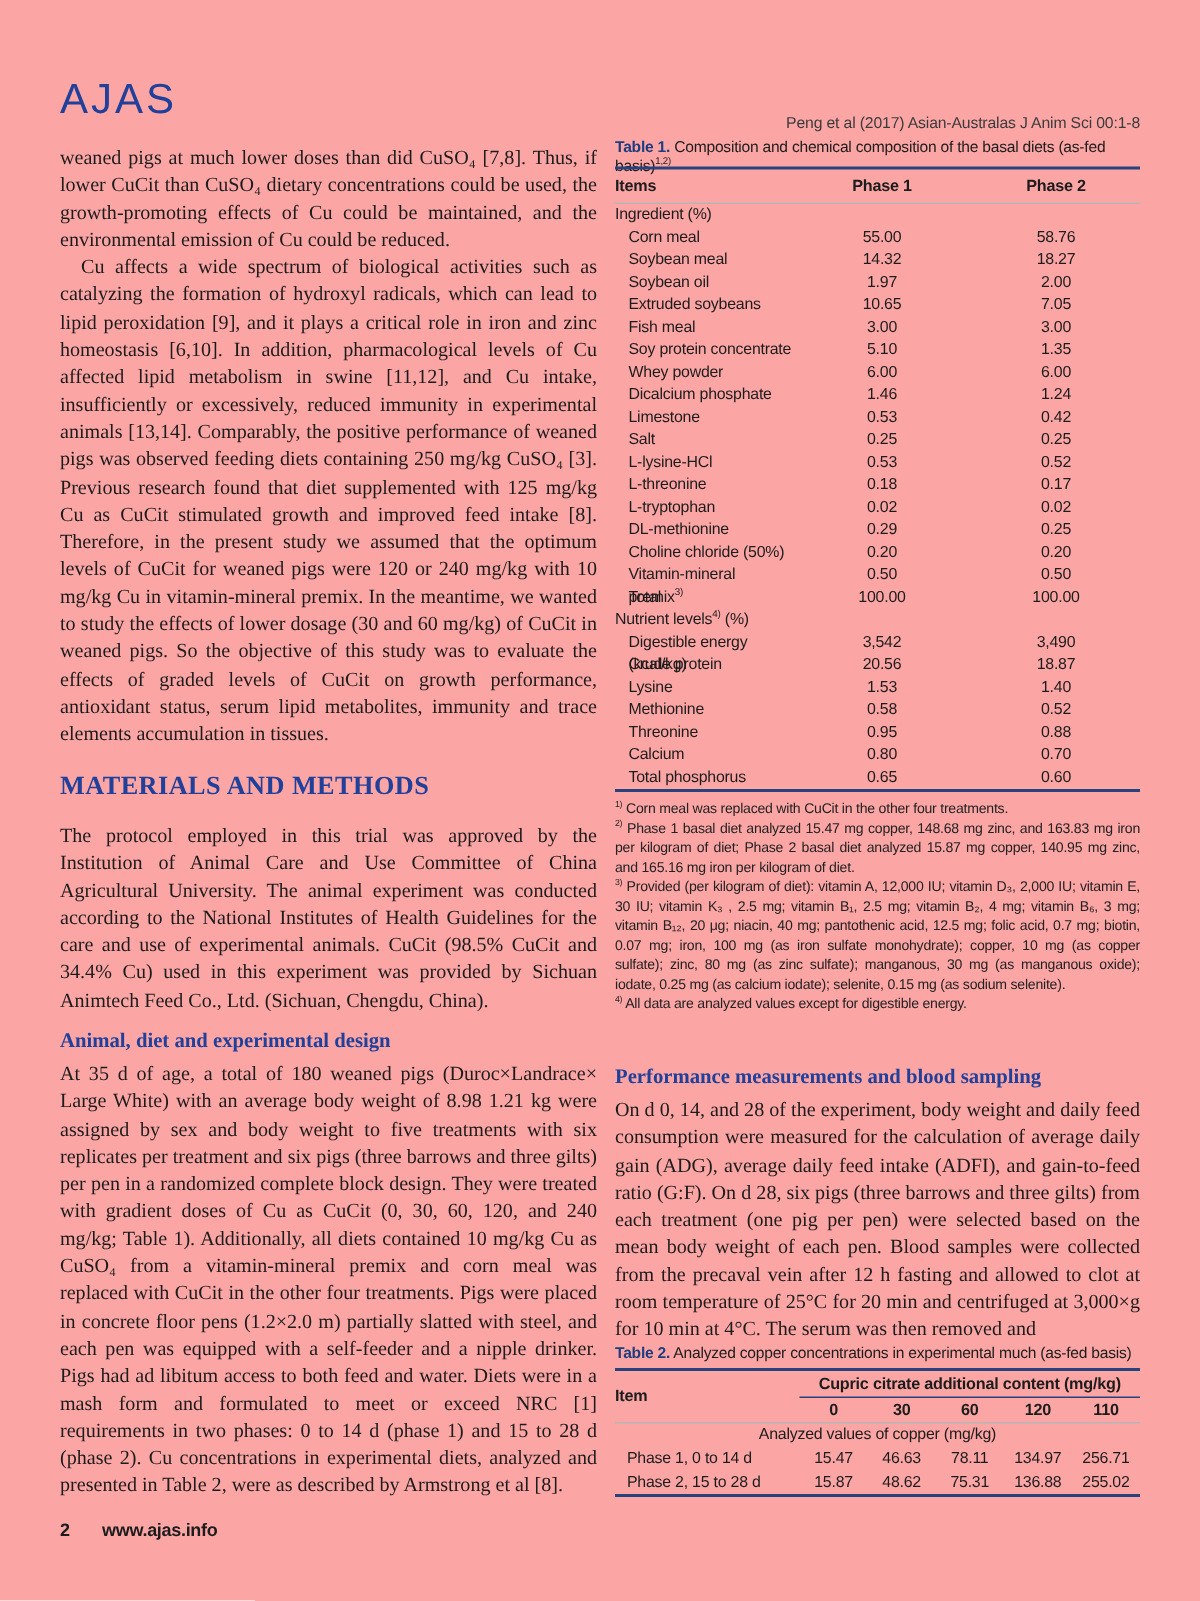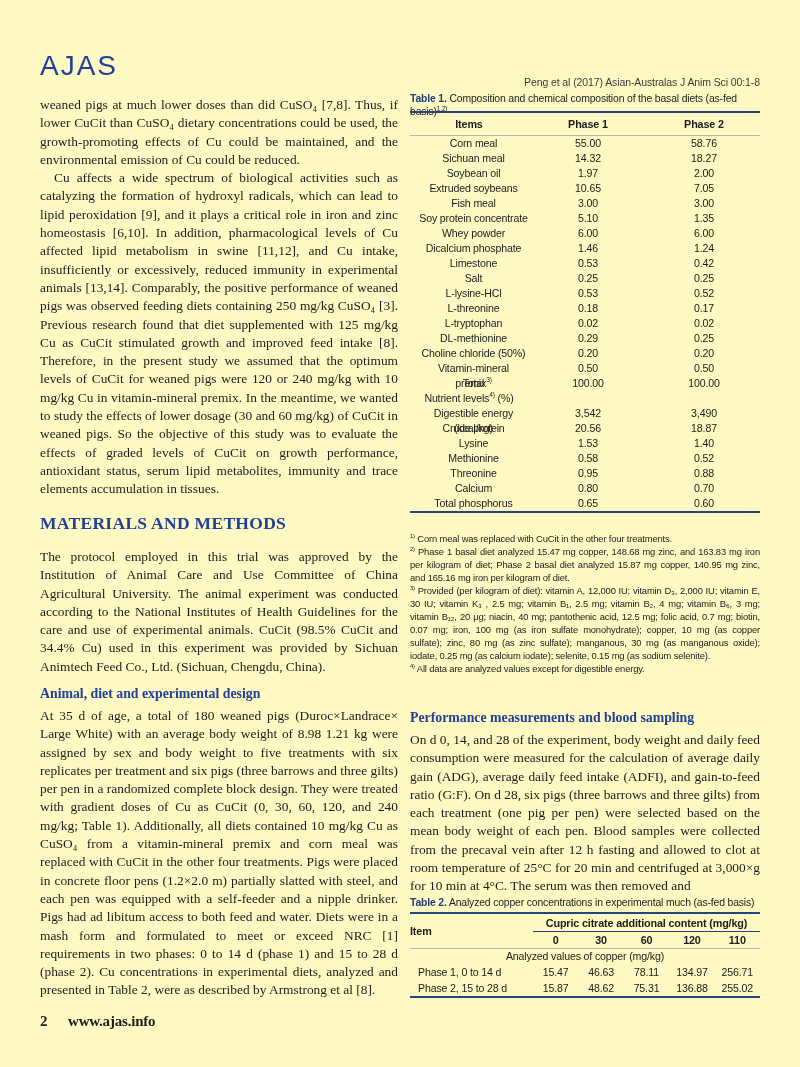--- a/index.html
+++ b/index.html
@@ -1,18 +1,18 @@
 <!DOCTYPE html>
 <html><head>
 <meta charset="utf-8">
 <style>
   * { margin:0; padding:0; box-sizing:border-box; }
   html,body { background:#ffffff; }
   .page {
-    position:relative; width:800px; height:1067px; background:#fef9c3;
+    position:relative; width:800px; height:1067px; background:#fca5a5;
     font-family:"Liberation Serif", serif; color:#1c1c1c; overflow:hidden;
   }
   
   .logo {
     position:absolute; left:40px; top:50px;
     font-family:"Liberation Sans", sans-serif; font-weight:400;
     font-size:28px; letter-spacing:2px; color:#21409a;
   }
   .cite {
     position:absolute; right:40px; top:76px;
@@ -36,21 +36,21 @@
   .abs { position:absolute; left:0; width:100%; }
   
   .sans { font-family:"Liberation Sans", sans-serif; letter-spacing:-0.15px; }
   .t-title { font-size:10.4px; line-height:13px; color:#1c1c1c; }
   .t-title .tlabel { font-weight:bold; color:#1f3d7e; }
   sup { font-size:0.62em; line-height:0; vertical-align:super; }
   .tbl { border-top:2.5px solid #26437c; border-bottom:2px solid #26437c; }
   
   .t1-head { display:flex; line-height:22px; font-weight:bold; font-size:10.8px;
              border-bottom:1px solid #b5b5b5; }
-  .t1-c1 { flex:1 1 auto; text-align:center; }
+  .t1-c1 { flex:1 1 auto; text-align:left; }
   .t1-c2 { flex:0 0 120px; text-align:center; }
   .t1-c3 { flex:0 0 112px; text-align:center; }
   .t1-row { display:flex; height:15px; line-height:15px; font-size:10.6px; }
   .t1-row.ind .t1-c1 { padding-left:9px; }
   
   .fn { font-size:9.4px; line-height:13px; letter-spacing:-0.15px;
         font-family:"Liberation Sans", sans-serif; color:#222; text-align:justify; }
   
   .t2-header { border-bottom:1px solid #b5b5b5; display:flex; }
   .t2-item { flex:0 0 123px; display:flex; align-items:center;
@@ -59,22 +59,22 @@
   .t2-group { text-align:center; font-weight:bold; font-size:10.8px;
               padding:3px 0 2px; border-bottom:1.2px solid #26437c; }
   .t2-cols { display:flex; line-height:16px; font-weight:bold; font-size:10.8px; }
   .t2-cols div { flex:1; text-align:center; }
   .t2-group-row { height:15px; line-height:15px; font-size:10.6px;text-align:center; }
   .t2-row { display:flex; height:16px; line-height:16px; font-size:10.6px; }
   .t2-rlabel { flex:0 0 123px; padding-left:8px; }
   .t2-cell { flex:1; text-align:center; }
   
   .footer { position:absolute; left:40px; top:1013px;
-            font-family:Liberation Serif, serif; font-weight:bold;
-            font-size:15px; letter-spacing:-0.2px; color:#1c1c1c; }
+            font-family:Liberation Sans, sans-serif; font-weight:bold;
+            font-size:12px; letter-spacing:-0.2px; color:#1c1c1c; }
   .footer .pgnum { display:inline-block; width:28px; }
 </style>
 </head>
 <body>
 
 <div class="page">
 
   <div class="logo">AJAS</div>
   <div class="cite">Peng et al (2017) Asian-Australas J Anim Sci 00:1-8</div>
 
@@ -95,27 +95,32 @@
       <span class="tlabel">Table 1.</span><span> Composition and chemical composition of the basal diets (as-fed basis)</span><sup>1,2)</sup>
     </div>
 
     <div class="abs tbl sans" style="top:19px">
       <div class="t1-head">
         <div class="t1-c1">Items</div>
         <div class="t1-c2">Phase 1</div>
         <div class="t1-c3">Phase 2</div>
       </div>
       <div>
+          <div class="t1-row">
+            <div class="t1-c1">Ingredient (%)</div>
+            <div class="t1-c2"></div>
+            <div class="t1-c3"></div>
+          </div>
           <div class="t1-row ind">
             <div class="t1-c1">Corn meal</div>
             <div class="t1-c2">55.00</div>
             <div class="t1-c3">58.76</div>
           </div>
           <div class="t1-row ind">
-            <div class="t1-c1">Sichuan meal</div>
+            <div class="t1-c1">Soybean meal</div>
             <div class="t1-c2">14.32</div>
             <div class="t1-c3">18.27</div>
           </div>
           <div class="t1-row ind">
             <div class="t1-c1">Soybean oil</div>
             <div class="t1-c2">1.97</div>
             <div class="t1-c3">2.00</div>
           </div>
           <div class="t1-row ind">
             <div class="t1-c1">Extruded soybeans</div>

